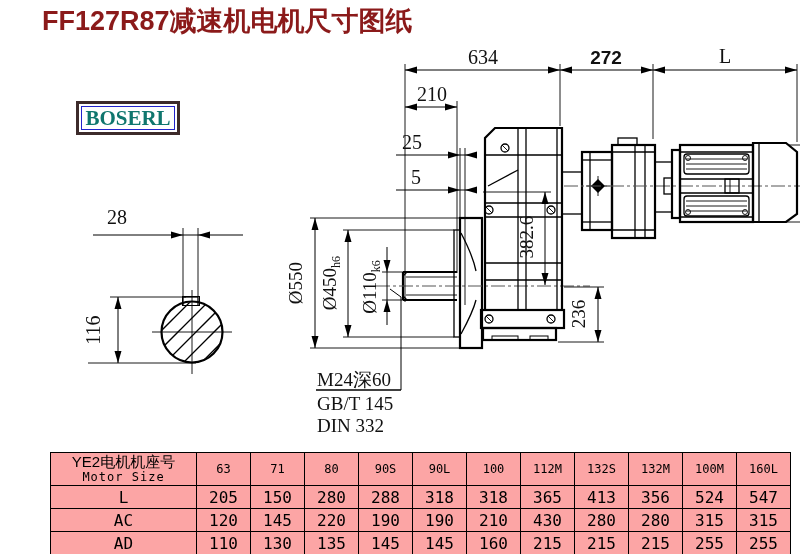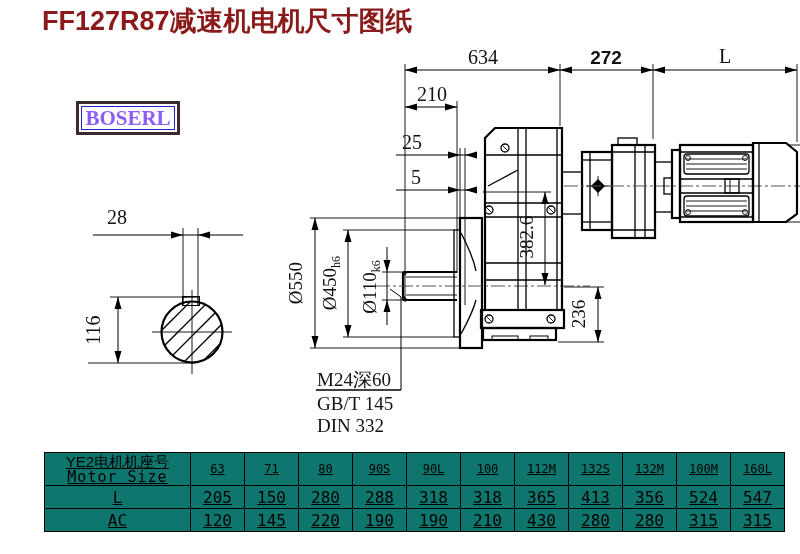--- a/index.html
+++ b/index.html
@@ -4,43 +4,43 @@
 <style>
   html,body{margin:0;padding:0;width:800px;height:554px;overflow:hidden;background:#ffffff;}
   #stage{position:absolute;left:0;top:0;width:636px;height:554px;background:#fff;
          font-family:"Liberation Sans","DejaVu Sans",sans-serif;margin-left:40px;}
   .title{position:absolute;left:2px;top:3px;font-size:27px;font-weight:bold;color:#8B1A1A;
          letter-spacing:0px;white-space:nowrap;}
   .logo-box{position:absolute;left:36px;top:101px;width:98px;height:28px;border:3px solid #3D2B2B;
             background:#fff;display:flex;align-items:center;justify-content:center;}
   .logo-inner{border:1px solid #2222CC;padding:0 3px;margin:1px;line-height:22px;
               font-family:"Liberation Serif","DejaVu Serif",serif;font-weight:bold;
-              font-size:21px;color:#8b5cf6;}
+              font-size:21px;color:#0f766e;}
   svg{position:absolute;left:0;top:0;}
   svg line,svg path,svg rect,svg circle,svg polyline{stroke:#000;fill:none;}
   .ol{stroke-width:2.2;}
   .med{stroke-width:1.3;}
   .thin{stroke-width:0.9;}
   .dim{stroke-width:1;}
   .arr{fill:#000;stroke:none;}
   .cl{stroke:#555;stroke-width:1;stroke-dasharray:14 3 3 3;}
   .hatchline{stroke:#000;stroke-width:1.3;}
   text{fill:#111;font-family:"Liberation Serif","DejaVu Serif",serif;font-size:20px;stroke:none;}
   .bolddim{font-family:"Liberation Sans","DejaVu Sans",sans-serif;font-weight:bold;font-size:19px;}
   .small{font-size:19px;}
   .sub{font-size:12px;}
-  table.spec{position:absolute;left:4px;top:452px;width:741px;border-collapse:collapse;
-             table-layout:fixed;background:#0f766e;
-             font-family:"DejaVu Sans Mono","Liberation Mono",monospace;text-decoration:underline;}
+  table.spec{position:absolute;left:10px;top:452px;width:741px;border-collapse:collapse;
+             table-layout:fixed;background:#fca5a5;
+             font-family:"DejaVu Sans Mono","Liberation Mono",monospace;}
   table.spec td,table.spec th{border:1.6px solid #000;text-align:center;vertical-align:middle;
              padding:0;font-weight:normal;overflow:hidden;}
   table.spec thead tr{height:33px;}
   table.spec tbody tr{height:23px;}
   .hdr-cn{font-family:"Liberation Sans","DejaVu Sans",sans-serif;font-size:15px;line-height:17px;}
-  .hdr-en{font-size:15px;letter-spacing:1px;line-height:15px;}
+  .hdr-en{font-size:12px;letter-spacing:1px;line-height:15px;}
   .colhead{font-size:12px;}
   .num{font-size:16px;}
 </style>
 </head>
 <body>
 
 <div id="stage">
 
   <div class="title">FF127R87减速机电机尺寸图纸</div>
 
@@ -328,16 +328,30 @@
         <td class="num">220</td>
         <td class="num">190</td>
         <td class="num">190</td>
         <td class="num">210</td>
         <td class="num">430</td>
         <td class="num">280</td>
         <td class="num">280</td>
         <td class="num">315</td>
         <td class="num">315</td>
       </tr>
+      <tr>
+        <td class="num">AD</td>
+        <td class="num">110</td>
+        <td class="num">130</td>
+        <td class="num">135</td>
+        <td class="num">145</td>
+        <td class="num">145</td>
+        <td class="num">160</td>
+        <td class="num">215</td>
+        <td class="num">215</td>
+        <td class="num">215</td>
+        <td class="num">255</td>
+        <td class="num">255</td>
+      </tr>
     </tbody>
   </table>
 
 </div>
 
 </body></html>

